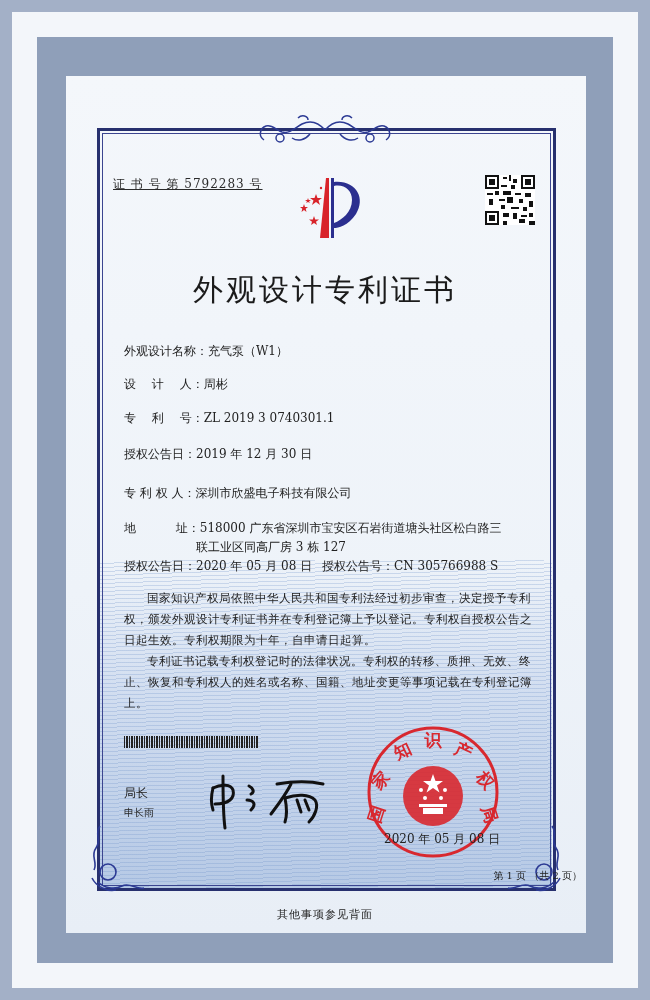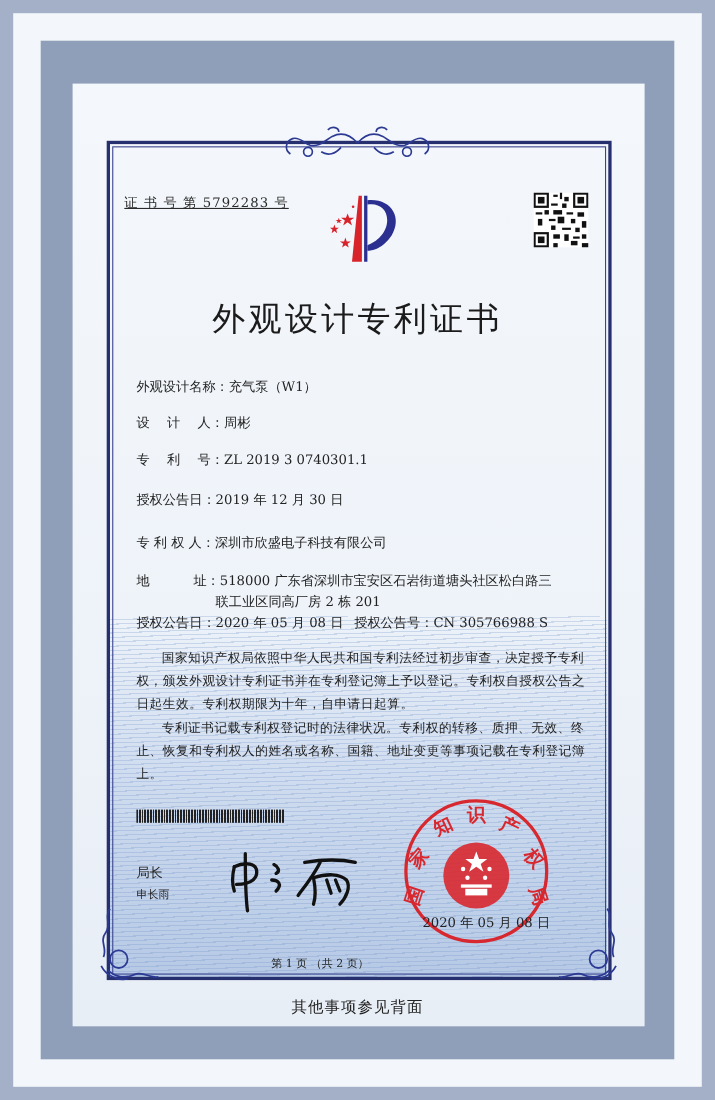--- a/index.html
+++ b/index.html
@@ -26,22 +26,22 @@
   .field .val { display:inline-block; }
   .addr2 { position:absolute; left:196px; font-size:12px; color:#222; }
   .para { position:absolute; left:124px; width:410px; font-size:11.5px; line-height:21px; color:#1d1d1d; text-indent:2em; letter-spacing:0.5px; }
   .barcode { position:absolute; left:124px; top:736px; width:135px; height:12px;
     background:repeating-linear-gradient(90deg,#222 0px,#222 1px,transparent 1px,transparent 2px,#222 2px,#222 4px,transparent 4px,transparent 5px); }
   .sig-title { position:absolute; left:124px; top:785px; font-family:Liberation Sans, sans-serif; font-size:12px; color:#222; }
   .sig-name { position:absolute; left:124px; top:806px; font-family:"DejaVu Sans", sans-serif; font-size:10px; color:#222; }
   .signature { position:absolute; left:205px; top:770px; width:125px; height:60px; }
   .seal { position:absolute; left:363px; top:722px; width:140px; height:140px; }
   .seal-date { position:absolute; left:384px; top:831px; font-size:12px; color:#222; }
-  .page-no { position:absolute; left:0; width:582px; top:869px; text-align:center; font-size:10px; color:#222; }
-  .footer-note { position:absolute; left:0; width:650px; top:907px; text-align:center; font-size:14px; color:#222; letter-spacing:1px; }
+  .page-no { position:absolute; left:0; width:582px; top:869px; text-align:right; font-size:10px; color:#222; }
+  .footer-note { position:absolute; left:0; width:650px; top:907px; text-align:center; font-size:11px; color:#222; letter-spacing:1px; }
 </style>
 </head>
 <body>
 
 <div class="frame-outer"></div>
 <div class="frame-white"></div>
 <div class="frame-mat"></div>
 <div class="paper"></div>
 <div class="wave"></div>
 <div class="border-outer"></div>
@@ -146,21 +146,21 @@
 </div>
 <div class="field" style="top:446px">
   <span class="lbl">授权公告日：</span><span class="val">2019 年 12 月 30 日</span>
 </div>
 <div class="field" style="top:485px">
   <span class="lbl">专 利 权 人：</span><span class="val">深圳市欣盛电子科技有限公司</span>
 </div>
 <div class="field" style="top:520px">
   <span class="lbl">地　　　 址：</span><span class="val">518000 广东省深圳市宝安区石岩街道塘头社区松白路三</span>
 </div>
-<div class="addr2" style="top:539px">联工业区同高厂房 2 栋 201</div>
+<div class="addr2" style="top:539px">联工业区同高厂房 3 栋 127</div>
 <div class="field" style="top:558px">
   <span class="lbl">授权公告日：</span><span class="val">2020 年 05 月 08 日</span>
 </div>
 <div class="field" style="top:558px;left:322px">
   <span class="lbl">授权公告号：</span><span class="val">CN 305766988 S</span>
 </div>
 
 <div class="para" style="top:588px">国家知识产权局依照中华人民共和国专利法经过初步审查，决定授予专利权，颁发外观设计专利证书并在专利登记簿上予以登记。专利权自授权公告之日起生效。专利权期限为十年，自申请日起算。</div>
 <div class="para" style="top:651px">专利证书记载专利权登记时的法律状况。专利权的转移、质押、无效、终止、恢复和专利权人的姓名或名称、国籍、地址变更等事项记载在专利登记簿上。</div>
 

